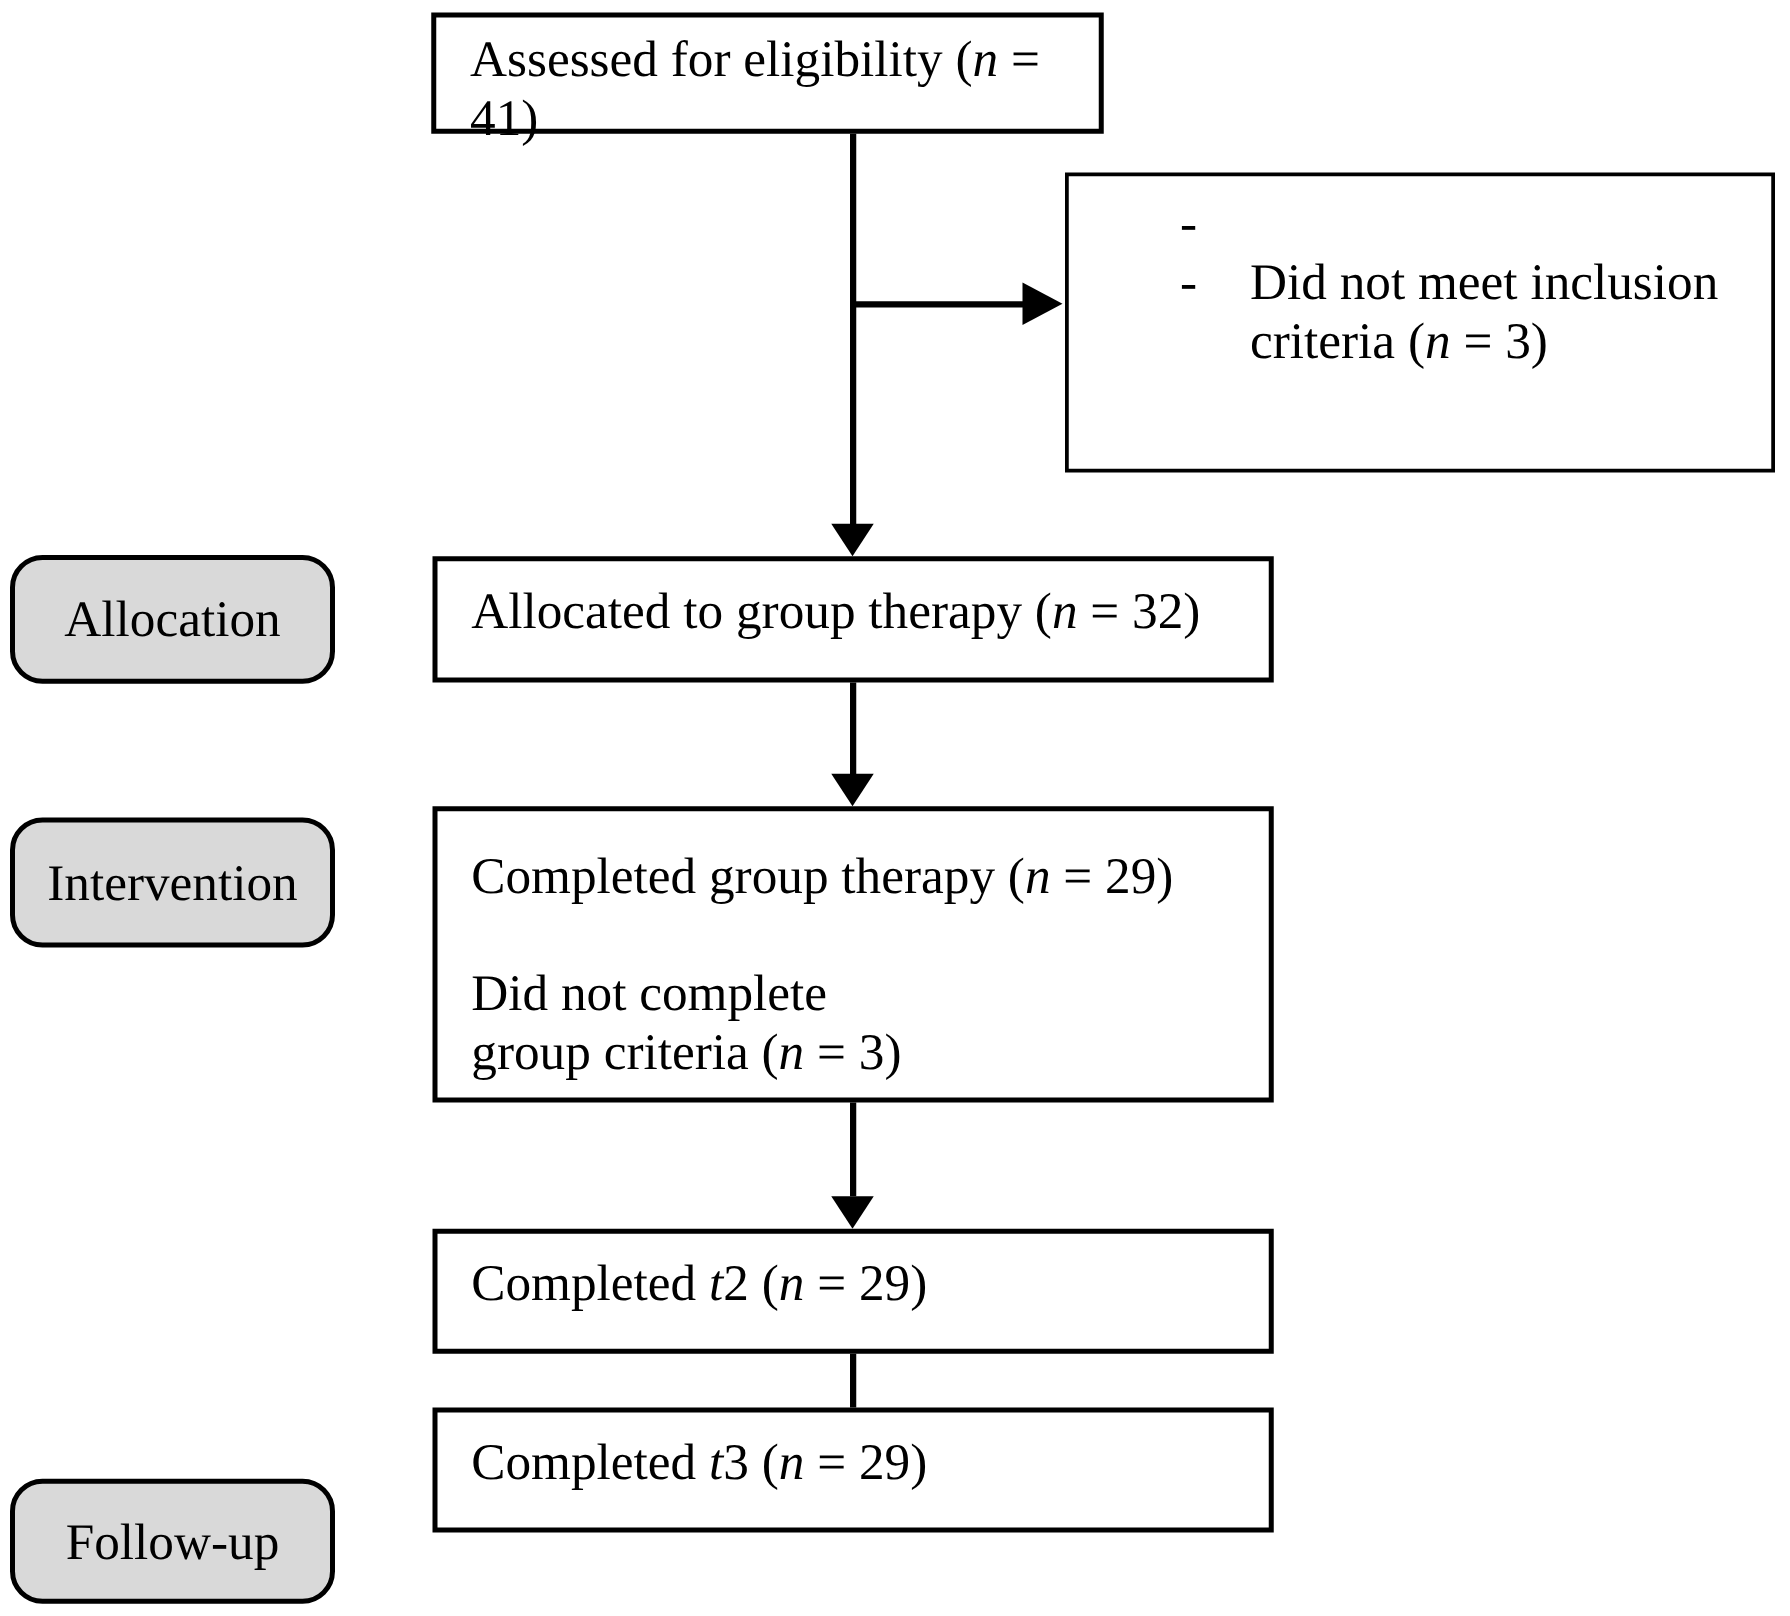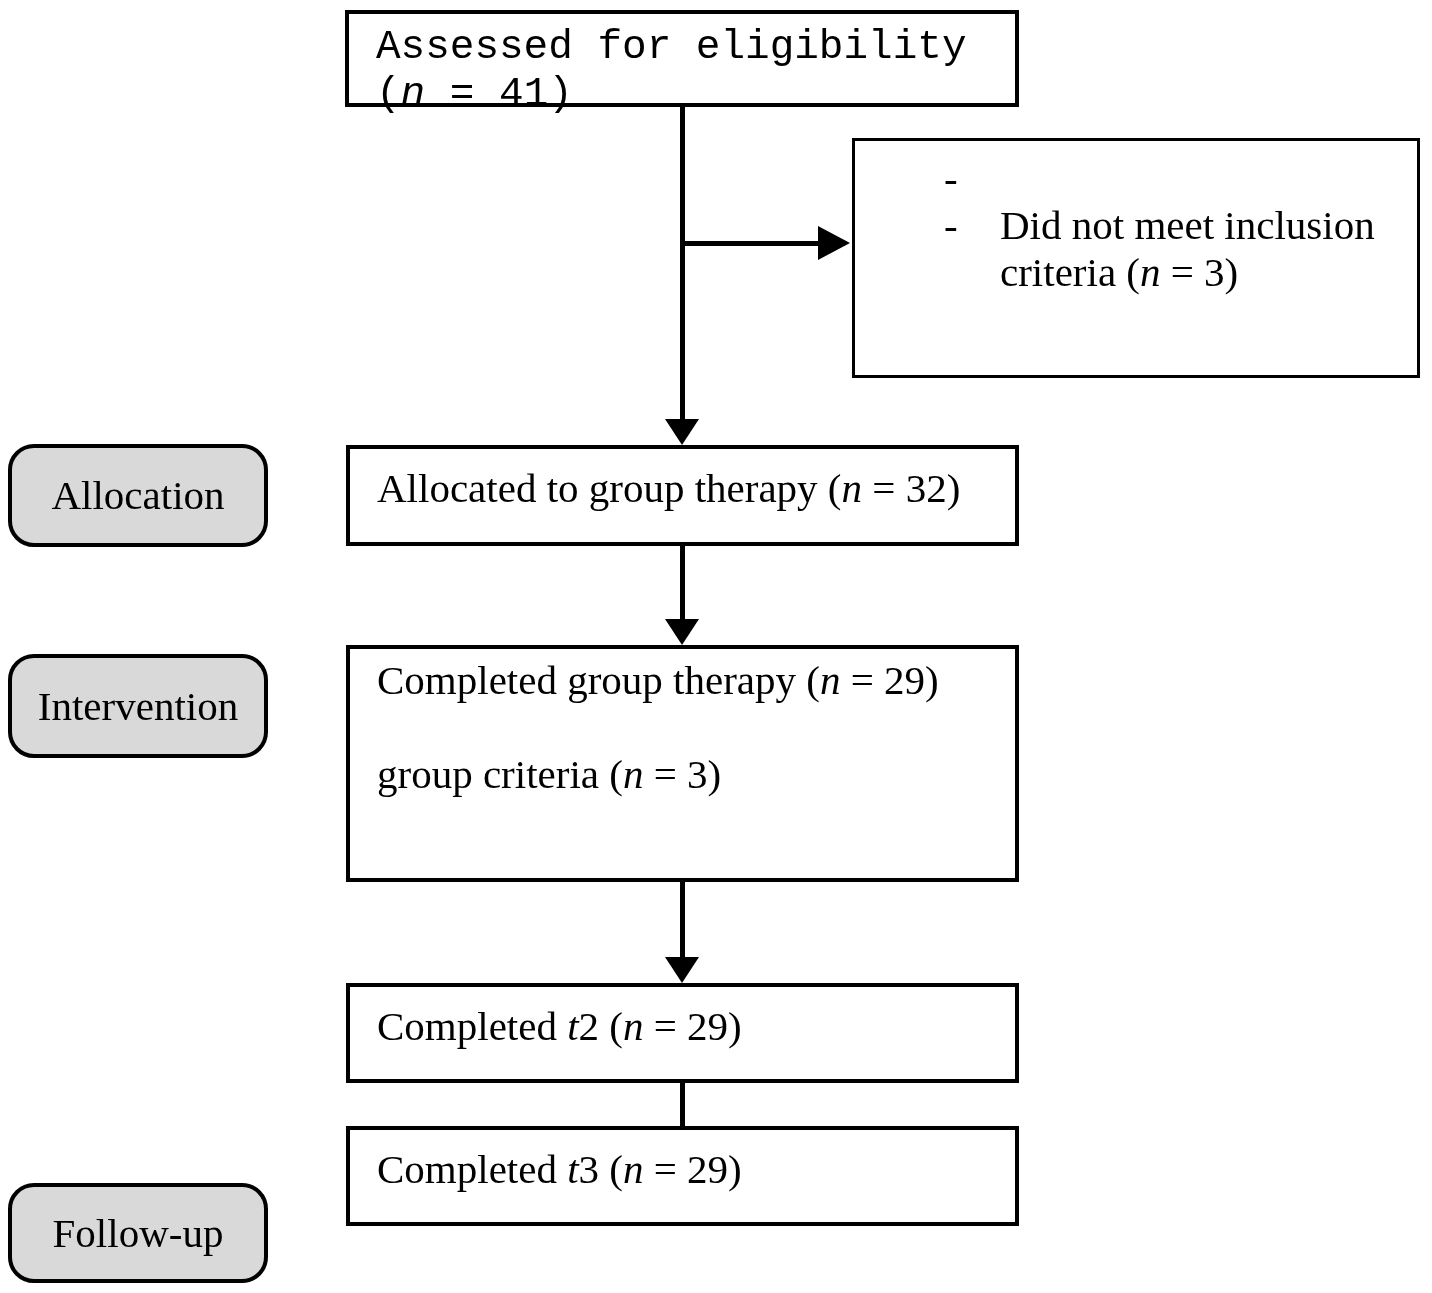--- a/index.html
+++ b/index.html
@@ -58,21 +58,21 @@
   .ex-item .dash { flex: 0 0 56px; }
   .ex-item .txt { flex: 1 1 auto; }
 
   .gap-line { margin-top: 47px; }
 </style>
 </head>
 <body>
 
 <div class="canvas">
 
-  <div class="node" style="left:345px; top:10px; width:674px; height:97px;font-family:Liberation Mono, monospace;">
+  <div class="node" style="left:345px; top:10px; width:538px; height:97px;">
     <span><span>Assessed for eligibility (</span><span class="var">n</span><span> = 41)</span></span>
   </div>
 
   <div class="vline" style="left:680px; top:107px; height:314px;"></div>
   <div class="tri-down" style="left:665px; top:419px;"></div>
 
   <div class="hline" style="left:680px; top:241px; width:140px;"></div>
   <div class="tri-right" style="left:818px; top:226px;"></div>
 
   <div class="node" style="left:852px; top:138px; width:568px; height:240px; border-width:3px; padding-top:14px; padding-right:12px;">
@@ -93,23 +93,24 @@
     <span><span>Allocated to group therapy (</span><span class="var">n</span><span> = 32)</span></span>
   </div>
 
   <div class="vline" style="left:680px; top:546px; height:75px;"></div>
   <div class="tri-down" style="left:665px; top:619px;"></div>
 
   <div class="stage-label" style="top:654px; height:104px;">
     <span>Intervention</span>
   </div>
 
-  <div class="node" style="left:346px; top:645px; width:673px; height:237px; padding-top:8px;">
+  <div class="node" style="left:346px; top:645px; width:673px; height:237px; padding-top:28px;">
     <div><span>Completed group therapy (</span><span class="var">n</span><span> = 29)</span></div>
     <div class="gap-line">
+      <div>Did not complete</div>
       <div><span>group criteria (</span><span class="var">n</span><span> = 3)</span></div>
     </div>
   </div>
 
   <div class="vline" style="left:680px; top:882px; height:75px;"></div>
   <div class="tri-down" style="left:665px; top:957px;"></div>
 
   <div class="node" style="left:346px; top:983px; width:673px; height:100px; padding-top:16px;">
     <span><span>Completed </span><span class="var">t</span><span>2 (</span><span class="var">n</span><span> = 29)</span></span>
   </div>

